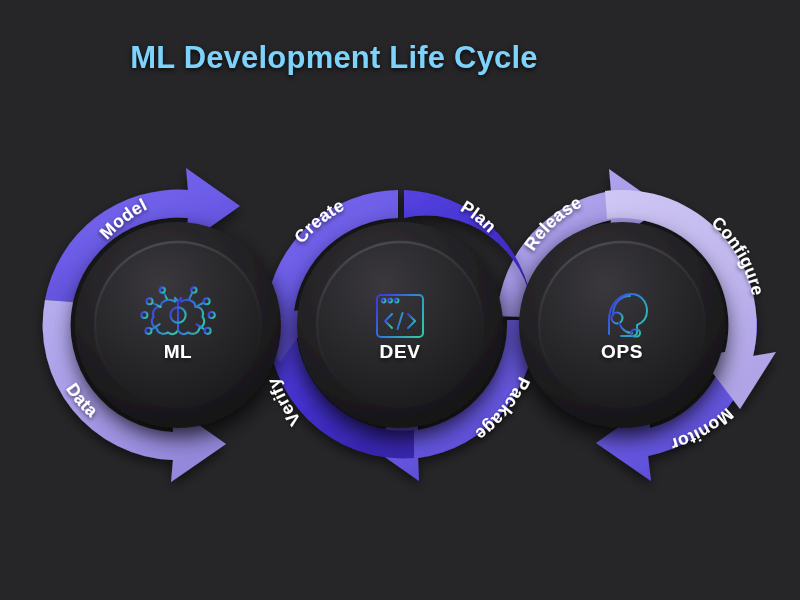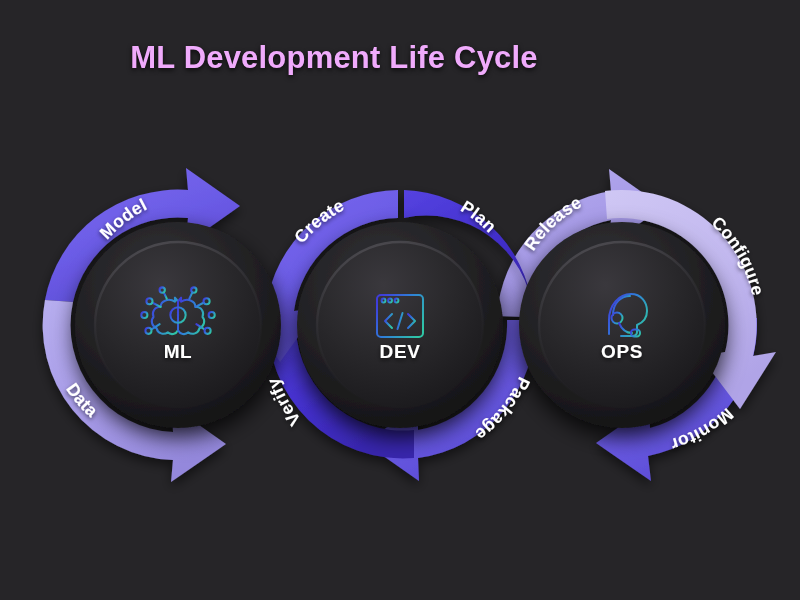--- a/index.html
+++ b/index.html
@@ -22,21 +22,21 @@
     height: 600px;
   }
   .page-title {
     position: absolute;
     top: 40px;
     left: 0;
     width: 668px;
     text-align: center;
     font-size: 31px;
     font-weight: bold;
-    color: #f0abfc;
+    color: #7dd3fc;
     letter-spacing: 0.2px;
     text-shadow: 0 2px 5px rgba(0,0,0,0.75);
     user-select: none;
   }
   svg#diagram {
     position: absolute;
     left: 0;
     top: 0;
     width: 800px;
     height: 600px;

